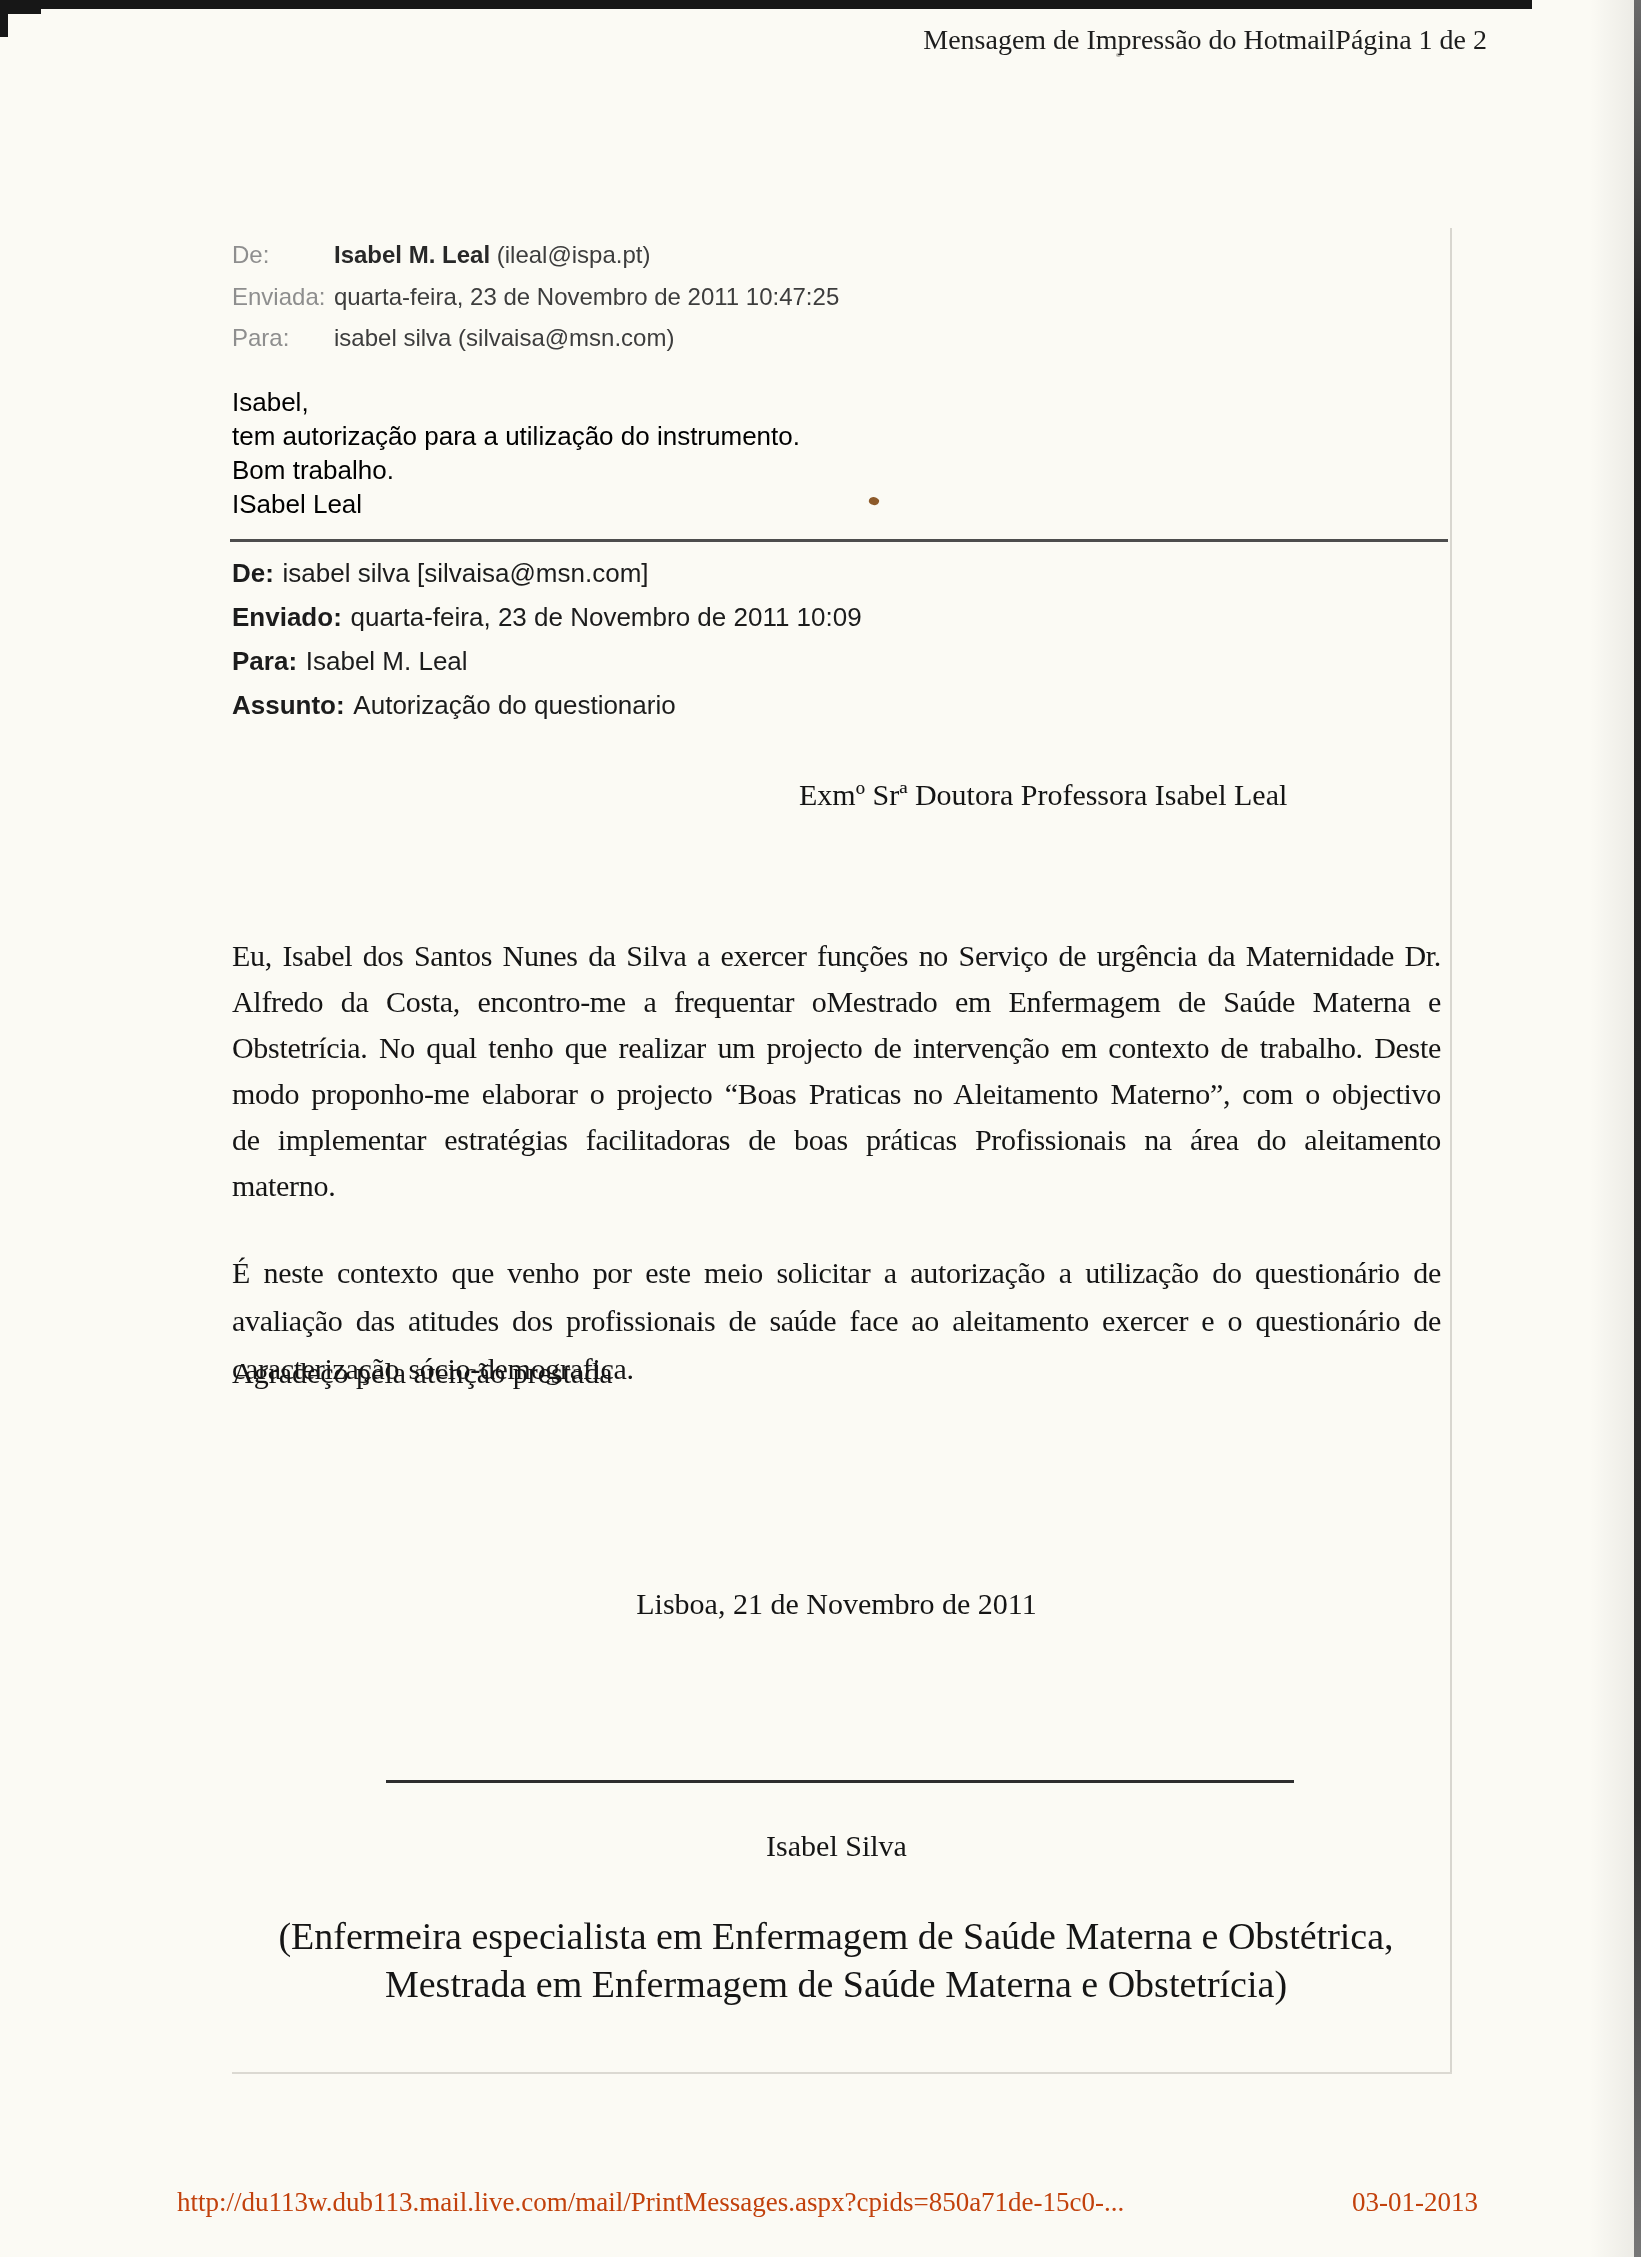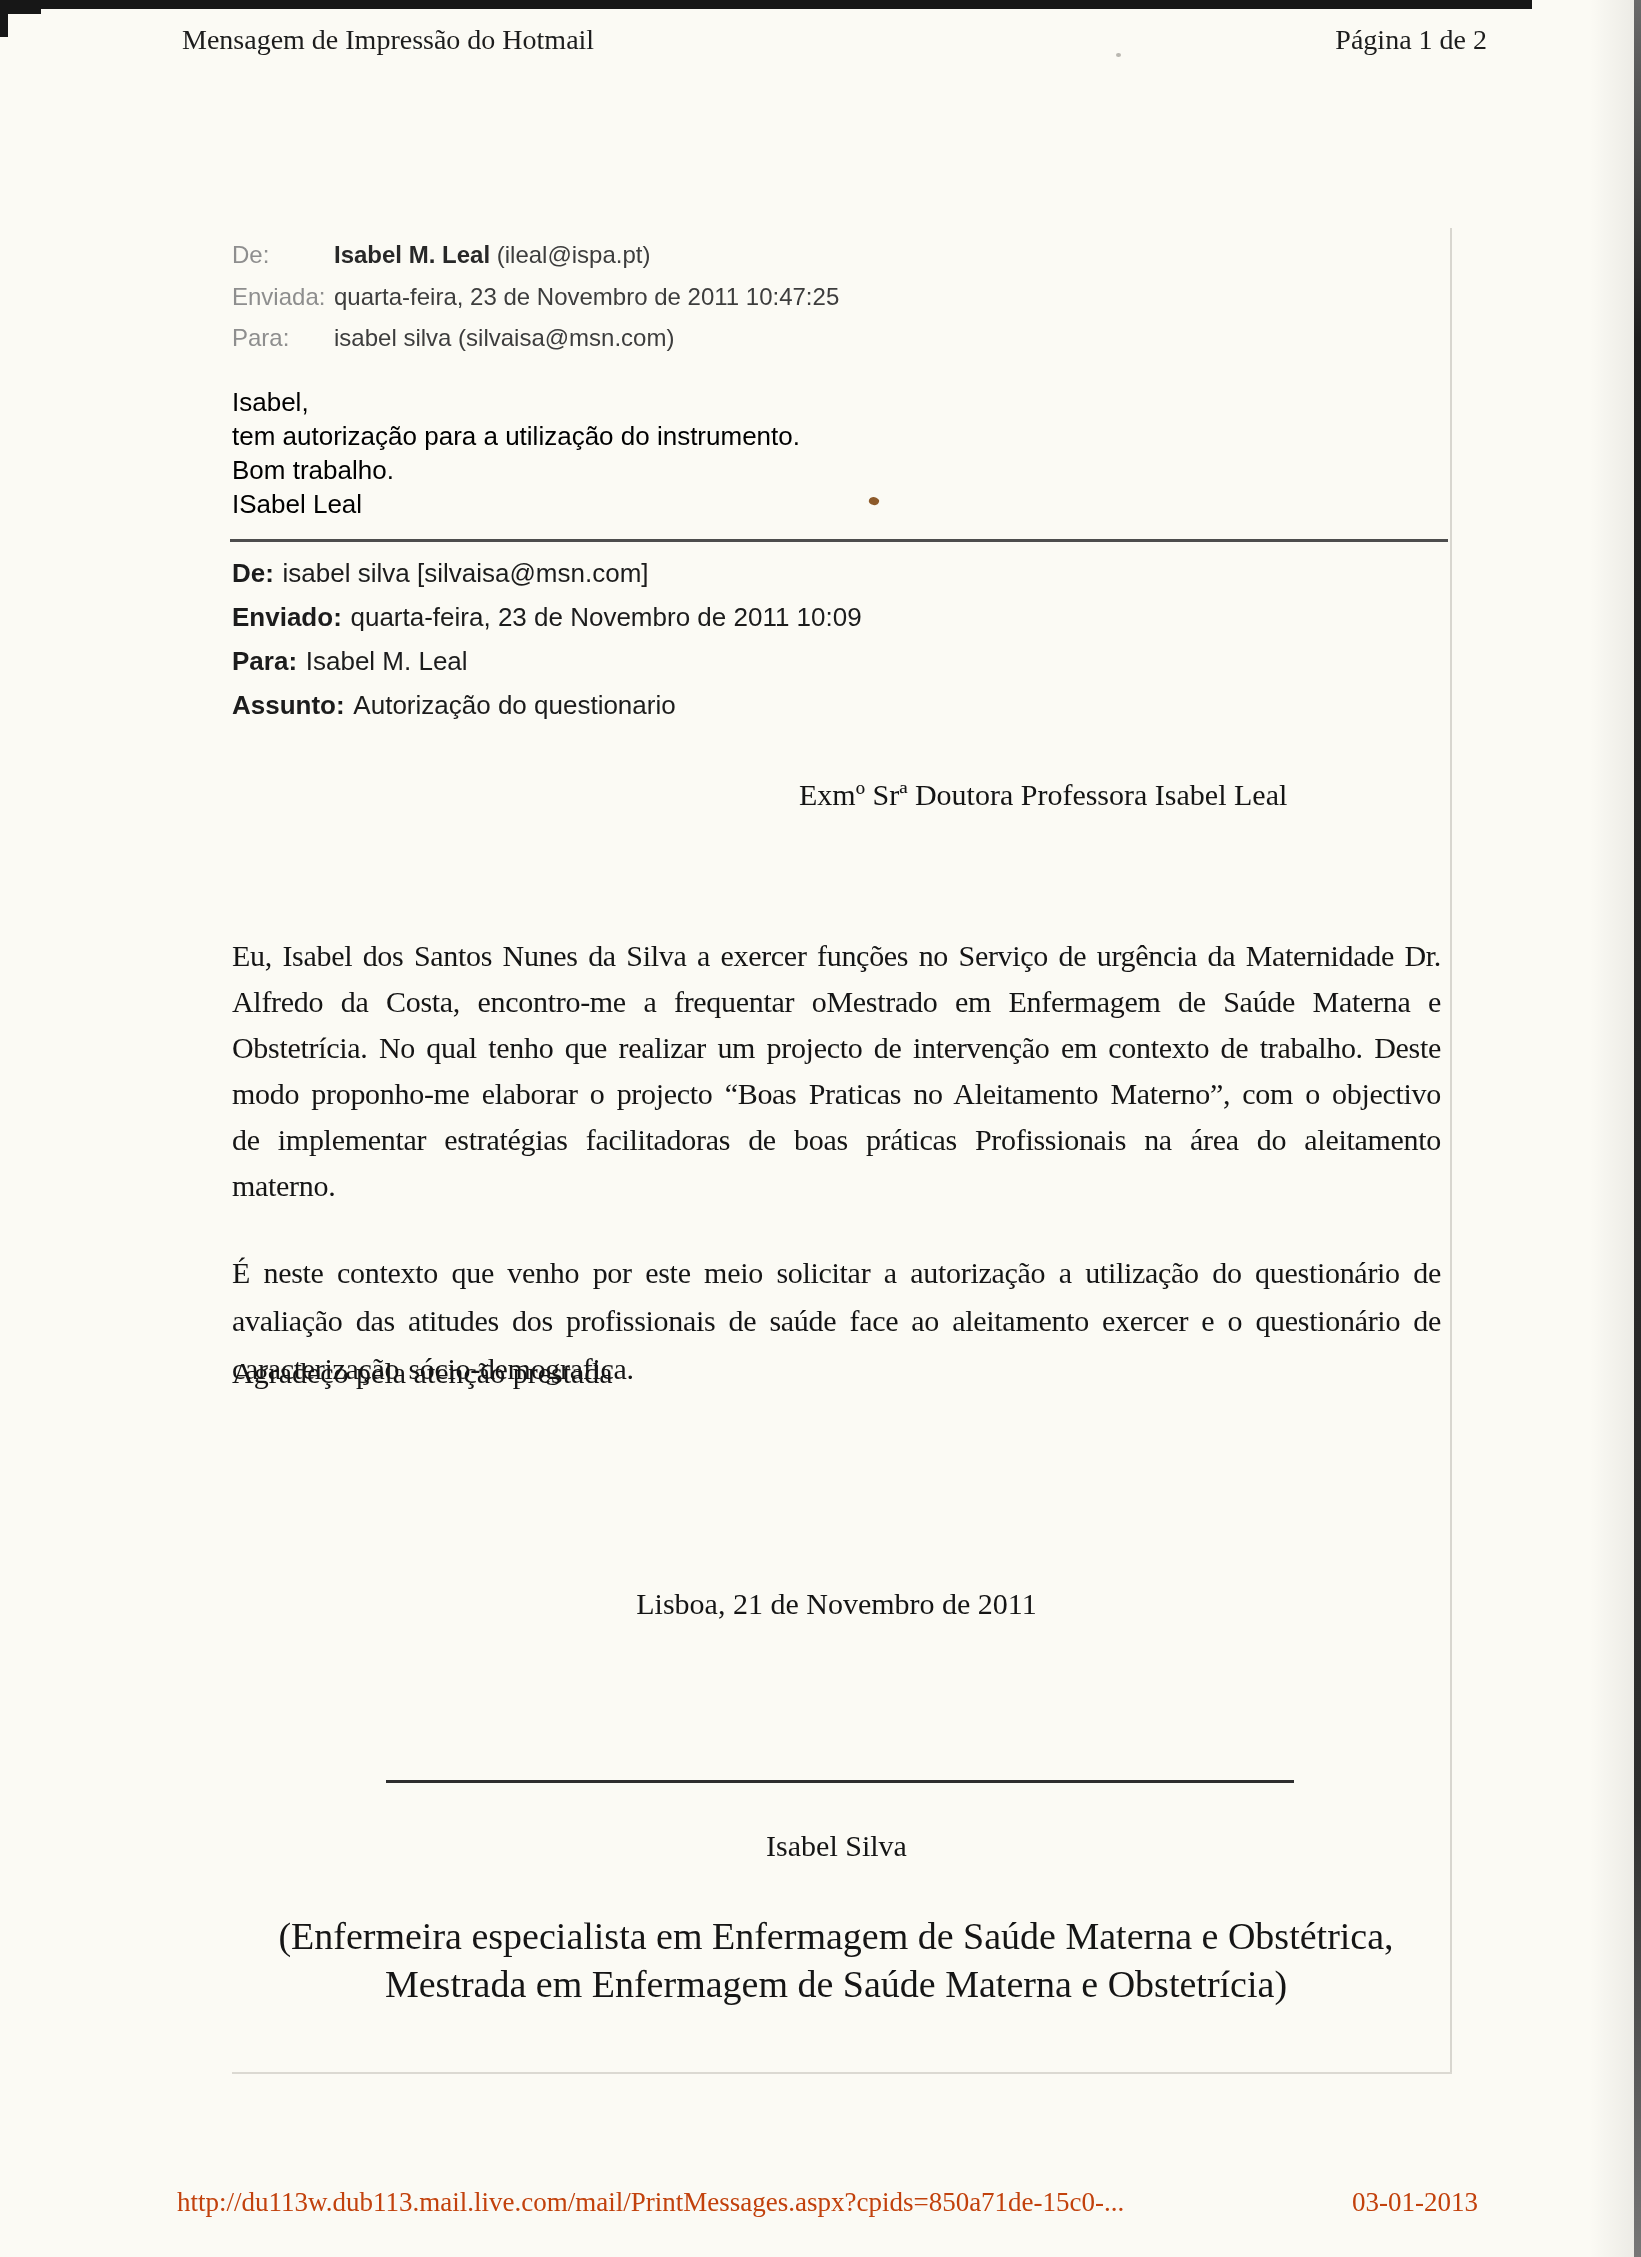--- a/index.html
+++ b/index.html
@@ -21,21 +21,21 @@
     background:linear-gradient(to right,rgba(0,0,0,0),rgba(0,0,0,0.06));}
   .speck-brown{position:absolute;left:869px;top:497px;width:9.7px;height:7.7px;
     background:#8d5a2a;border-radius:60% 40% 55% 45%;transform:rotate(25deg);}
   .speck-gray{position:absolute;left:1116px;top:53px;width:4.8px;height:3.9px;
     background:#b9b7b0;border-radius:50%;}
   
   .email-border-right{position:absolute;left:1450px;top:228px;width:1.9px;height:1845px;background:#d8d6cf;}
   .email-border-bottom{position:absolute;left:232px;top:2072px;width:1220px;height:1.9px;background:#dbd9d2;}
   
   .page-header{position:absolute;top:23px;left:182px;width:1305px;
-    display:flex;justify-content:space-between;
+    display:flex;justify-content:flex-end;
     font-size:28px;line-height:33px;color:#1d1d1d;}
   .page-footer{position:absolute;top:2186px;left:177px;width:1301px;
     display:flex;justify-content:space-between;
     font-size:27px;line-height:33px;color:#c2410c;}
   
   .subject{position:absolute;top:141px;left:198px;
     font-family:"Liberation Sans",sans-serif;font-weight:bold;
     font-size:36px;letter-spacing:-0.5px;color:#525252;}
   .meta{position:absolute;top:239px;left:232px;width:1197px;
     font-family:"Liberation Sans",sans-serif;font-size:24px;line-height:31px;}

